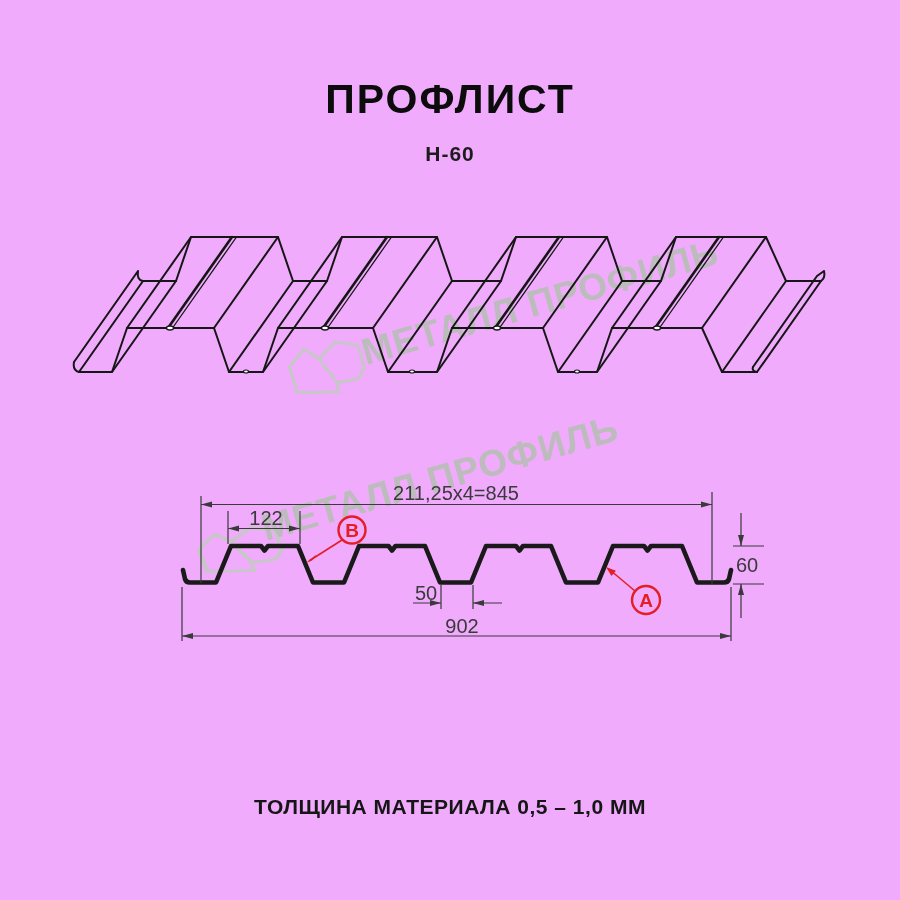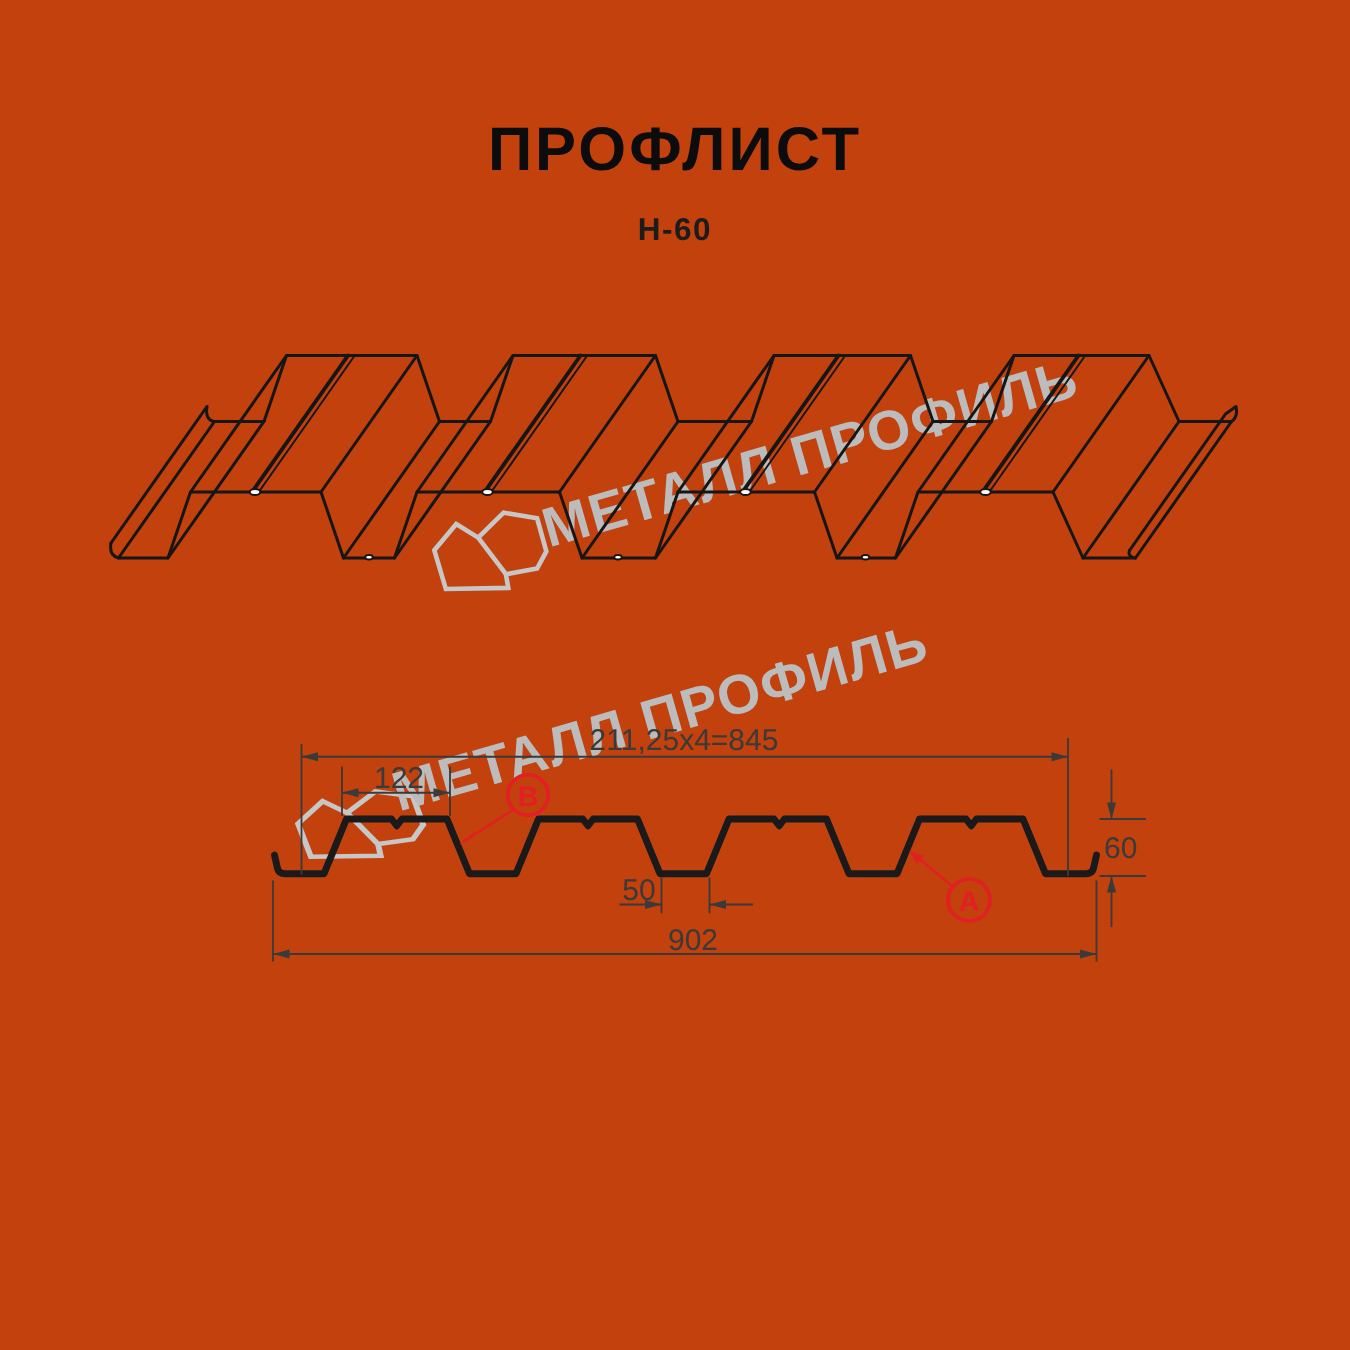--- a/index.html
+++ b/index.html
@@ -1,16 +1,16 @@
 <!DOCTYPE html>
 <html><head>
 <meta charset="utf-8">
 <style>
   html,body{margin:0;padding:0;background:#fff;}
-  .page{position:relative;width:900px;height:900px;background:#c2410c;overflow:hidden;
+  .page{position:relative;width:900px;height:900px;background:#f0abfc;overflow:hidden;
         font-family:"Liberation Sans",sans-serif;}
   .title{position:absolute;top:76px;left:0;width:100%;text-align:center;
          font-size:41px;font-weight:900;letter-spacing:2px;color:#0c0c0c;}
   .subtitle{position:absolute;top:142px;left:0;width:100%;text-align:center;
          font-size:21px;font-weight:700;letter-spacing:1px;color:#1c1c1c;}
   .footer-caption{position:absolute;top:795px;left:0;width:100%;text-align:center;
          font-size:21px;font-weight:600;letter-spacing:.5px;color:#161616;}
   svg{position:absolute;top:0;left:0;}
   svg text{font-family:"Liberation Sans",sans-serif;}
   .dimtext{font-size:20px;fill:#3a3a3a;}
@@ -130,13 +130,14 @@
 
       <g>
         <line x1="635" y1="591" x2="610" y2="570" stroke-width="1.6" stroke="#e31e24"></line>
         <polygon points="606,567 615.9,570.7 611.5,576.1" fill="#e31e24"></polygon>
         <circle cx="646" cy="600" r="14" fill="none" stroke-width="2.4" stroke="#e31e24"></circle>
         <text class="redletter" x="646" y="607" text-anchor="middle" fill="#e31e24">А</text>
       </g>
     </g>
   </svg>
 
+  <div class="footer-caption">ТОЛЩИНА МАТЕРИАЛА 0,5 – 1,0 ММ</div>
 </div>
 
 </body></html>

